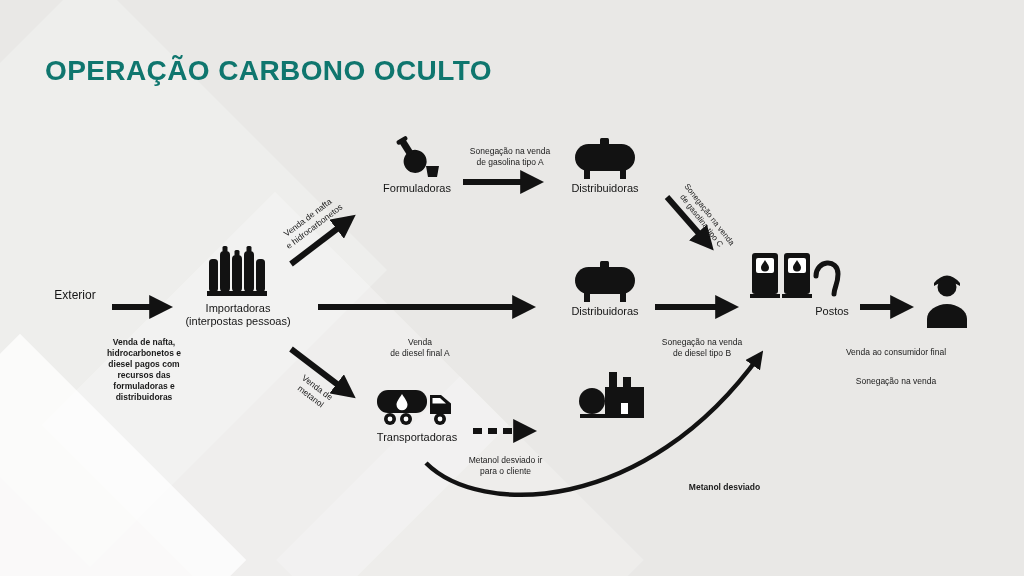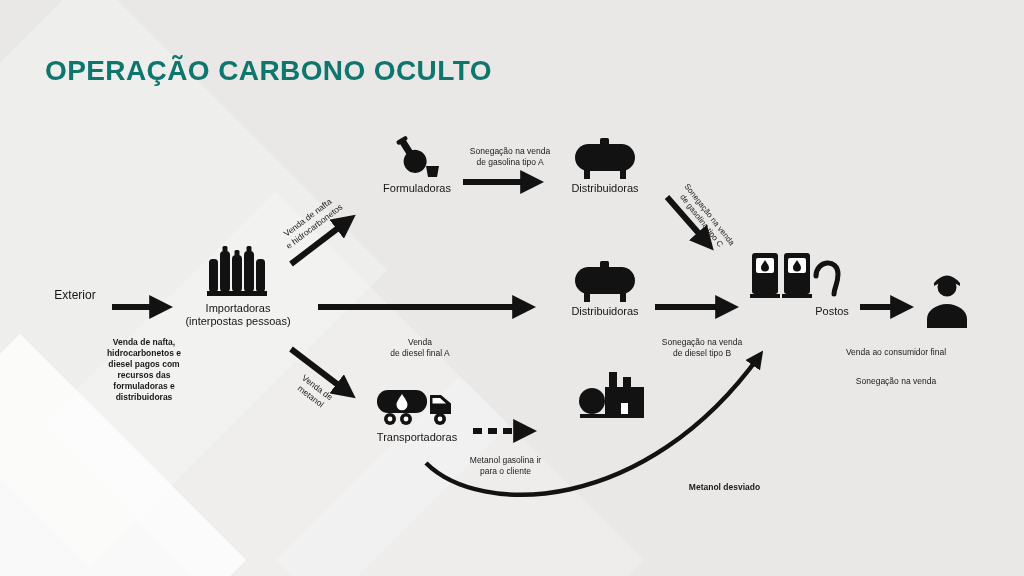--- a/index.html
+++ b/index.html
@@ -189,17 +189,17 @@
         <circle cx="14" cy="31" r="13"></circle>
         <rect x="27" y="17" width="39" height="31"></rect>
         <rect x="31" y="2" width="8" height="17"></rect>
         <rect x="45" y="7" width="8" height="12"></rect>
         <rect x="43" y="33" width="7" height="15" fill="#fff"></rect>
         <rect x="2" y="44" width="64" height="4"></rect>
       </g>
     </svg>
   </div>
 
-  <div class="elabel" style="left:458px;top:455px;width:95px;">Metanol gasolina ir
+  <div class="elabel" style="left:458px;top:455px;width:95px;">Metanol desviado ir
 para o cliente</div>
   <div class="elabel" style="left:672px;top:482px;width:105px;font-weight:bold;">Metanol desviado</div>
 
 </div>
 
 </body></html>

